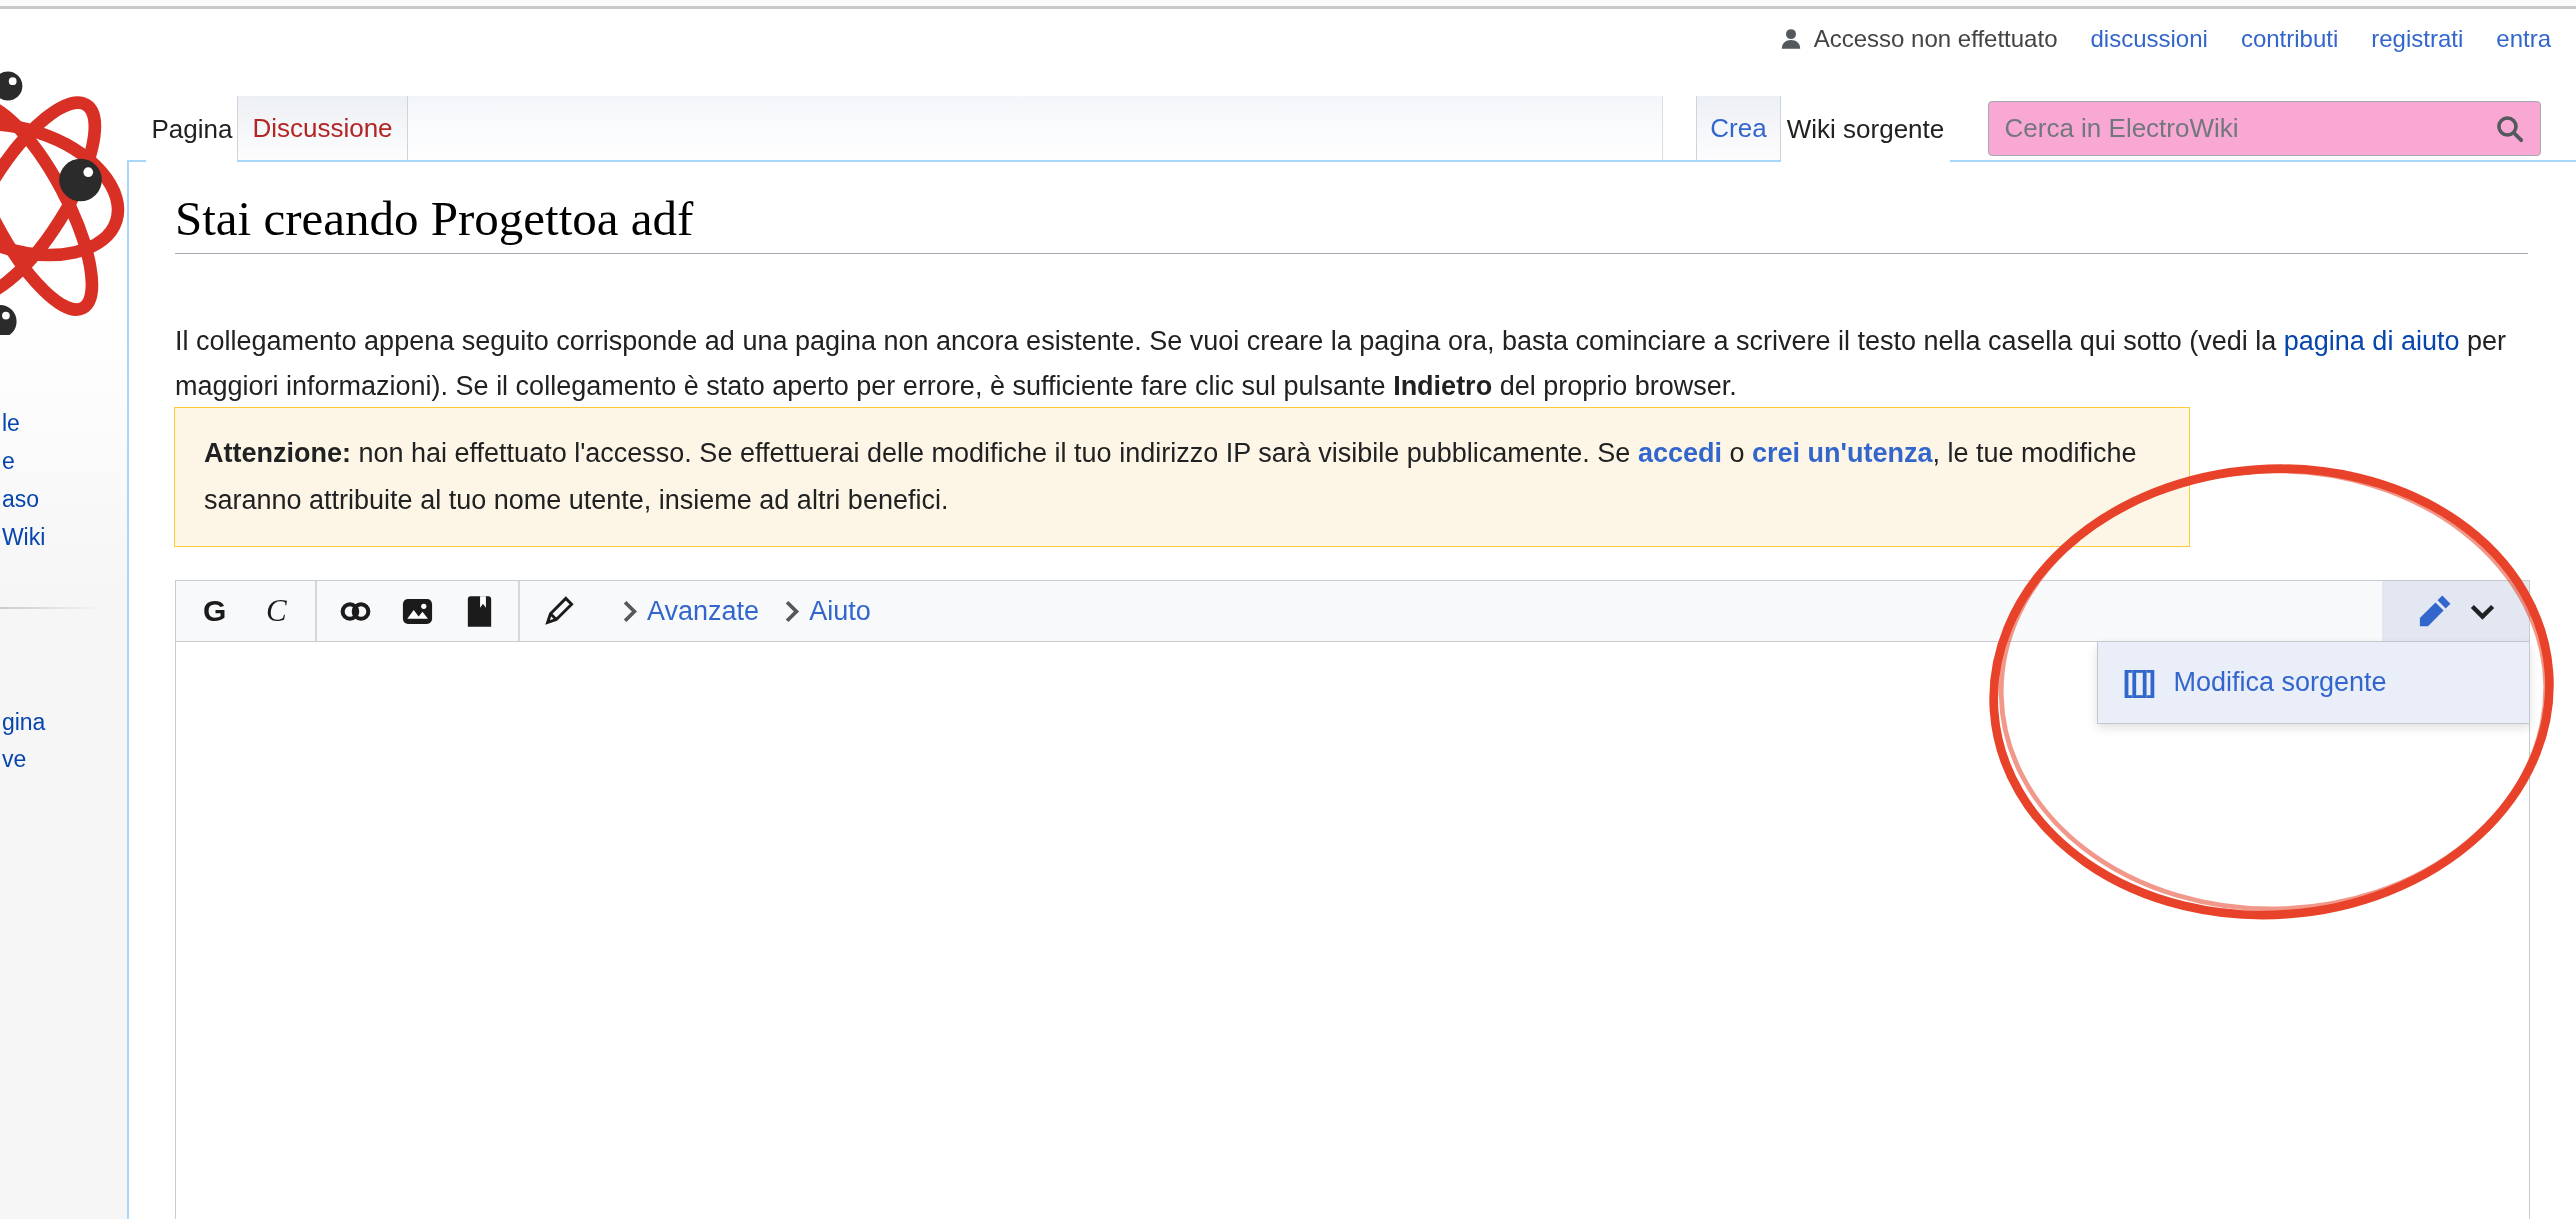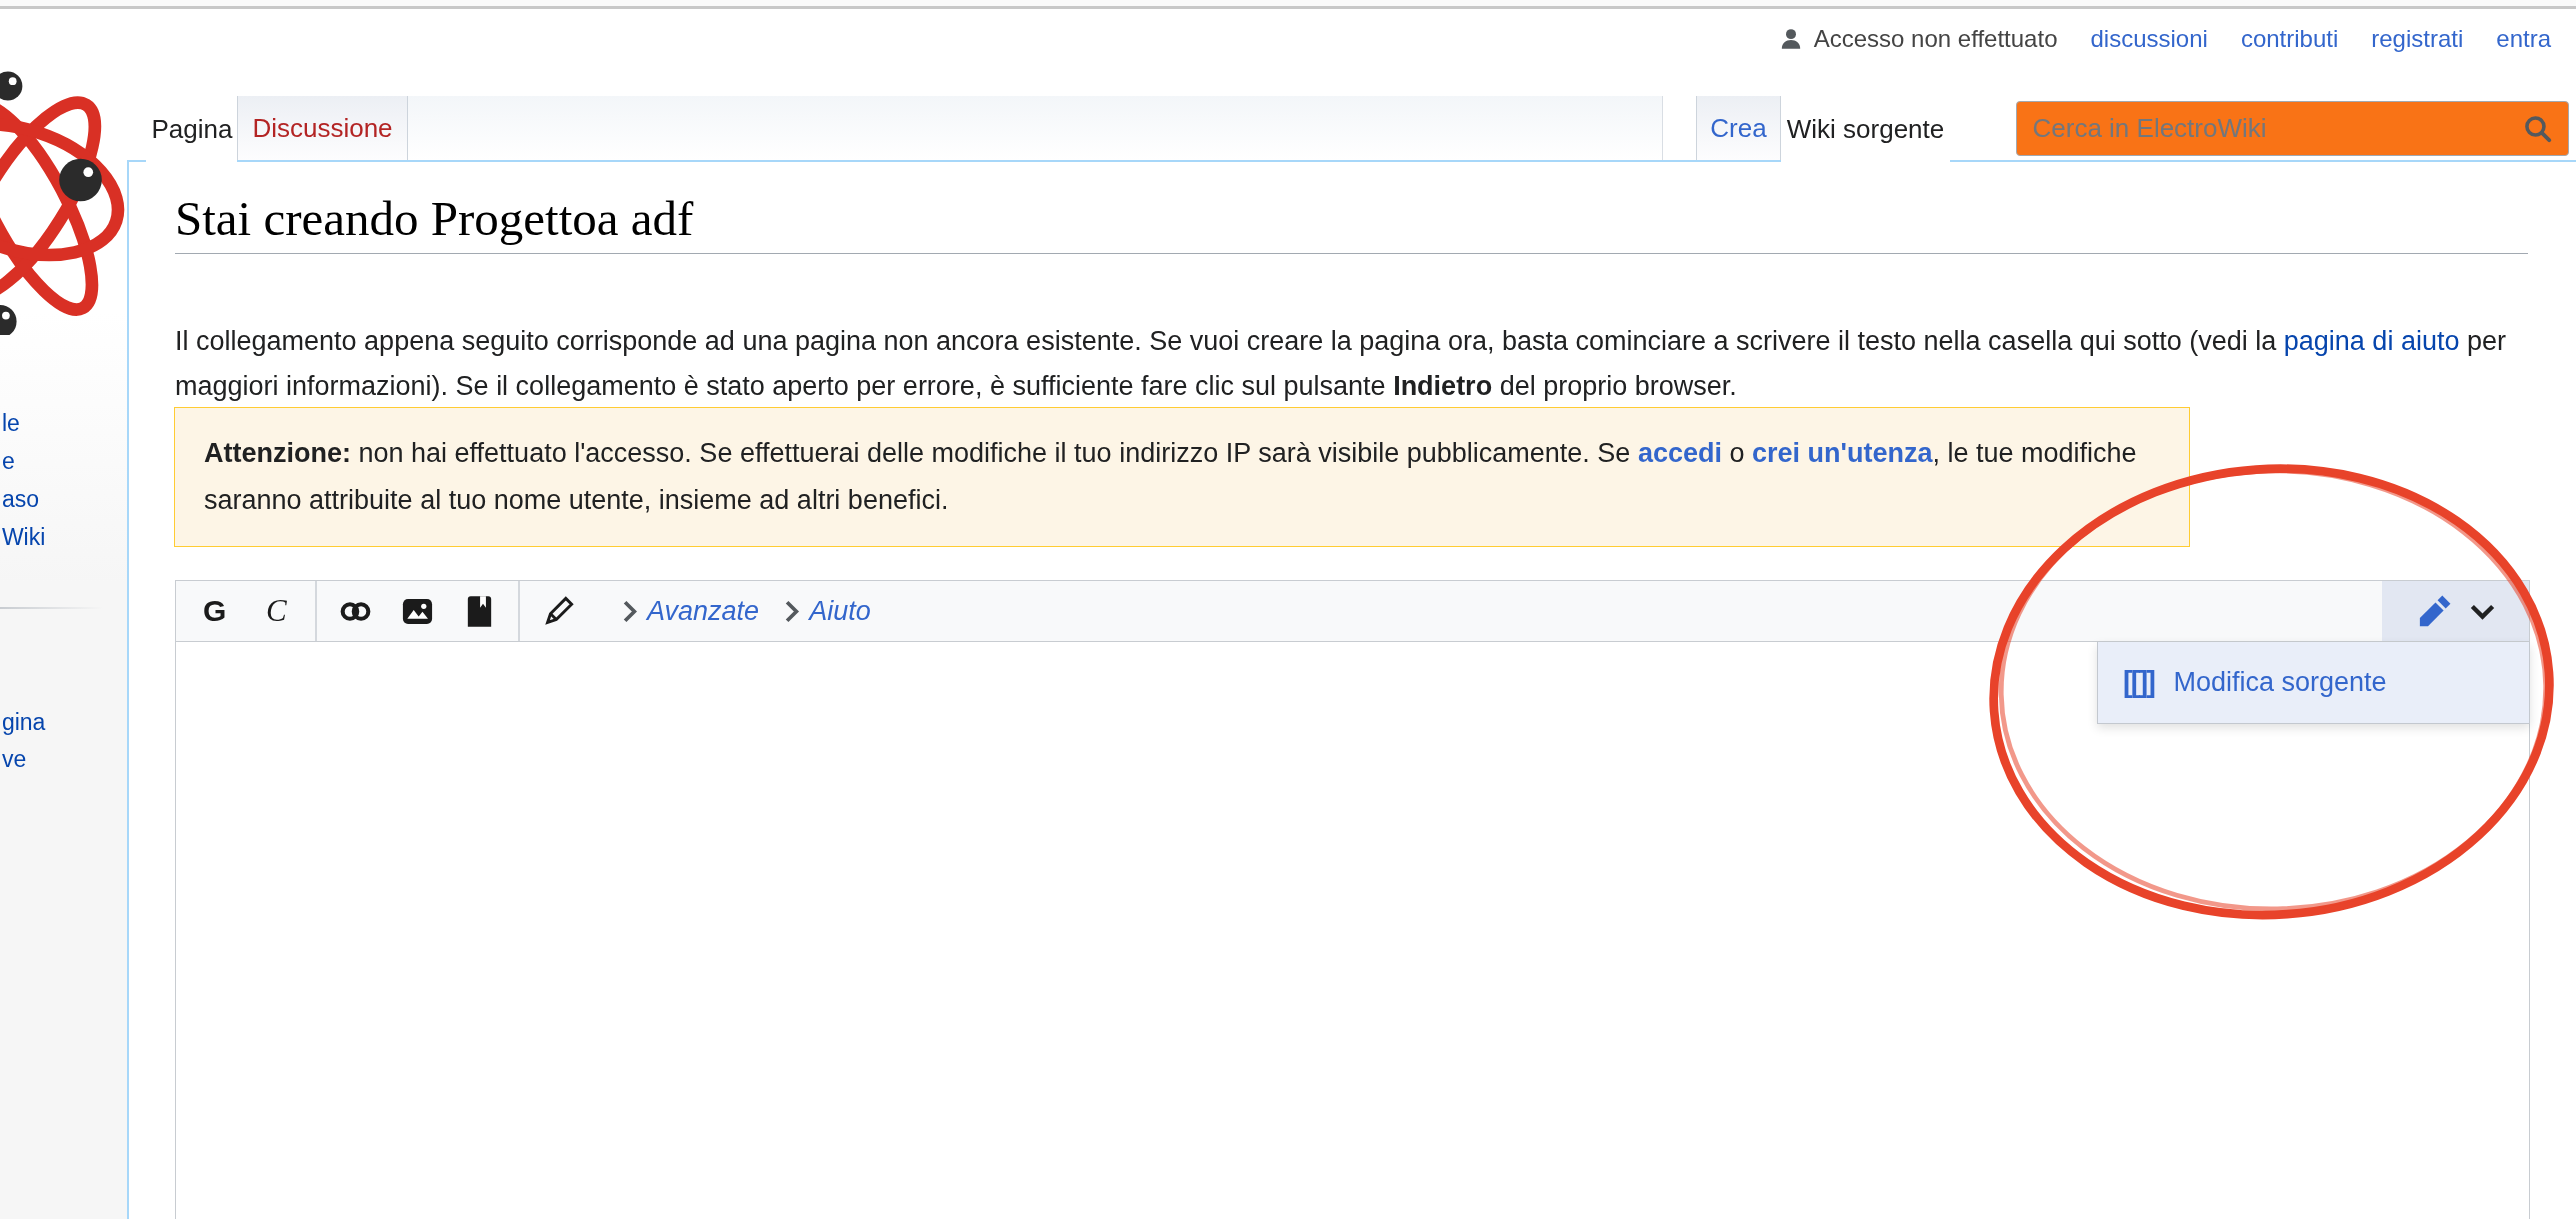--- a/index.html
+++ b/index.html
@@ -41,22 +41,22 @@
     font-size:26px;white-space:nowrap;}
   .tab.unselected{bottom:1.9px;background:linear-gradient(to bottom,#eceff4,#fdfdfe);
     border-left:1px solid #cdd4dc;border-right:1px solid #cdd4dc;}
   .tab.selected{bottom:0;background:#fff;z-index:2;color:var(--text);}
   .tab-band{position:absolute;top:0;bottom:1.9px;background:linear-gradient(to bottom,#f3f6f9,#ffffff);
     border-right:1px solid #d9dee4;}
   .redlink{color:var(--redlink);}
   .bluelink{color:var(--link_blue);}
 
   
-  .searchbox{position:absolute;left:1988px;top:101px;width:553px;height:55px;background:#f97316;
-    border:1.9px solid var(--search_border);border-radius:3.9px;display:flex;align-items:center;z-index:3;margin-left:28px;}
+  .searchbox{position:absolute;left:1988px;top:101px;width:553px;height:55px;background:#f9a8d4;
+    border:1.9px solid var(--search_border);border-radius:3.9px;display:flex;align-items:center;z-index:3;}
   .searchbox input{border:none;outline:none;flex:1;height:100%;font-size:26px;padding:0 9.7px 0 15.5px;
     font-family:"Liberation Sans",sans-serif;color:var(--text);background:transparent;}
   .searchbox input::placeholder{color:var(--placeholder);}
   .search-icon{width:33px;height:33px;margin-right:13.6px;flex:0 0 auto;}
 
   
   h1.page-title{position:absolute;left:175px;top:190px;width:2353px;margin:0;
     font-family:"Liberation Serif",serif;font-weight:400;font-size:49px;color:#000;
     padding-bottom:6px;border-bottom:1.9px solid var(--heading_rule);}
 
@@ -70,21 +70,21 @@
   .warningbox a{color:var(--link_blue);font-weight:700;}
 
   
   .wikieditor-toolbar{position:absolute;left:175px;top:580px;width:2355px;height:62px;
     background:var(--toolbar_bg);border:1.9px solid var(--toolbar_border);display:flex;align-items:stretch;}
   .tb-group{display:flex;align-items:center;padding:0 11.6px;gap:7.8px;}
   .tb-divider{width:1.9px;background:#d4d8dd;align-self:stretch;}
   .tb-btn{width:54px;height:54px;display:flex;align-items:center;justify-content:center;cursor:pointer;}
   .tb-bold{font-size:30px;font-weight:700;color:#1b1b1b;}
   .tb-italic{font-size:31px;font-style:italic;font-family:"Liberation Serif",serif;color:#1b1b1b;}
-  .tb-section{display:flex;align-items:center;gap:9.7px;margin-left:25px;cursor:pointer;font-style:italic;}
+  .tb-section{display:flex;align-items:center;gap:9.7px;margin-left:25px;cursor:pointer;}
   .tb-section .label{font-size:27px;color:var(--link_blue);}
   .switch-btn{margin-left:auto;width:147px;background:var(--button_active_bg);
     display:flex;align-items:center;justify-content:center;gap:15.5px;cursor:pointer;}
 
   
   .editor{position:absolute;left:175px;top:642px;width:2355px;height:578px;background:#fff;
     border-left:1.9px solid var(--toolbar_border);border-right:1.9px solid var(--toolbar_border);}
   .editor textarea{width:100%;height:100%;border:none;outline:none;resize:none;background:transparent;
     font-family:"DejaVu Sans Mono",monospace;font-size:25px;padding:15.5px;}
 

